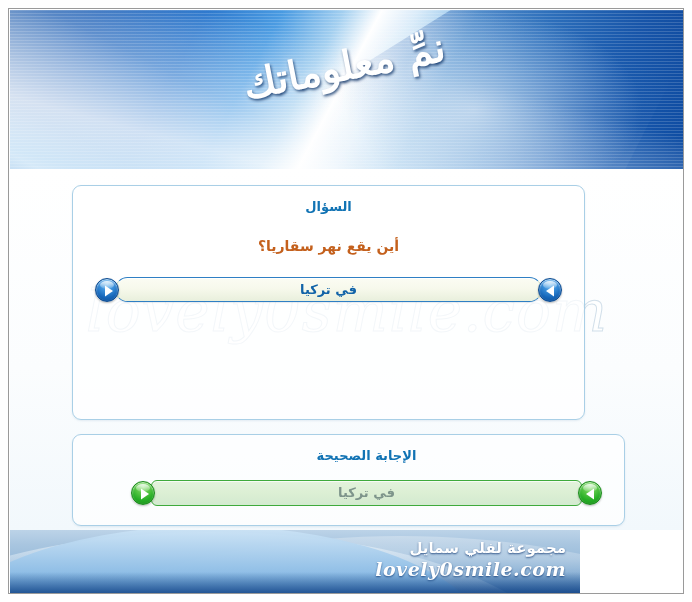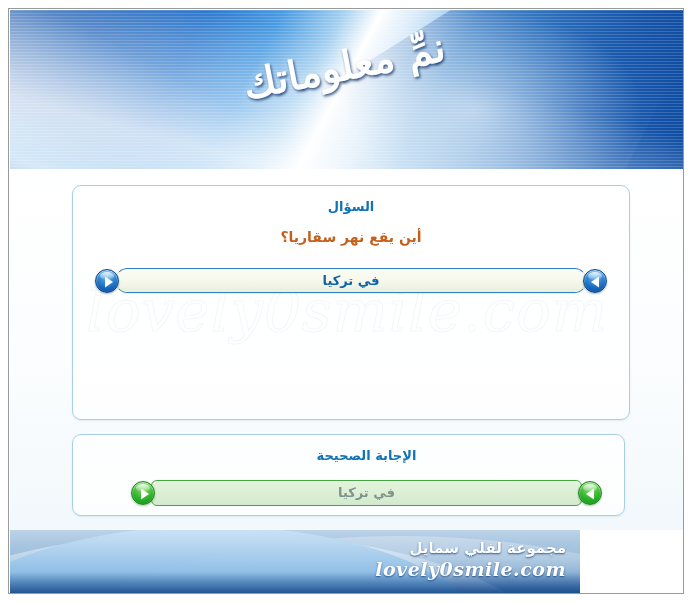--- a/index.html
+++ b/index.html
@@ -164,45 +164,45 @@
     position: absolute;
     box-sizing: border-box;
     background: rgba(255,255,255,0.72);
     border: 1px solid #a9cfe6;
     border-radius: 9px;
     box-shadow: 0 1px 2px rgba(120,160,190,0.18);
   }
   .panel-question {
     left: 62px;
     top: 16px;
-    width: 558px;
+    width: 513px;
     height: 235px;
   }
   .panel-answer {
     left: 62px;
     top: 265px;
     width: 553px;
-    height: 82px;
+    height: 92px;
     padding-left: 36px;
   }
 
   .panel-heading {
     text-align: center;
     color: #1173b4;
     font-size: 13px;
     font-weight: 700;
     margin-top: 13px;
     letter-spacing: 0;
   }
   .question-text {
     text-align: center;
     color: #c4601c;
     font-size: 14px;
     font-weight: 700;
-    margin-top: 15px;
+    margin-top: 24px;
   }
 
   
   .options {
     margin-top: 20px;
   }
   .option-row {
     position: relative;
     height: 31px;
     margin: 0 22px 11px 22px;

